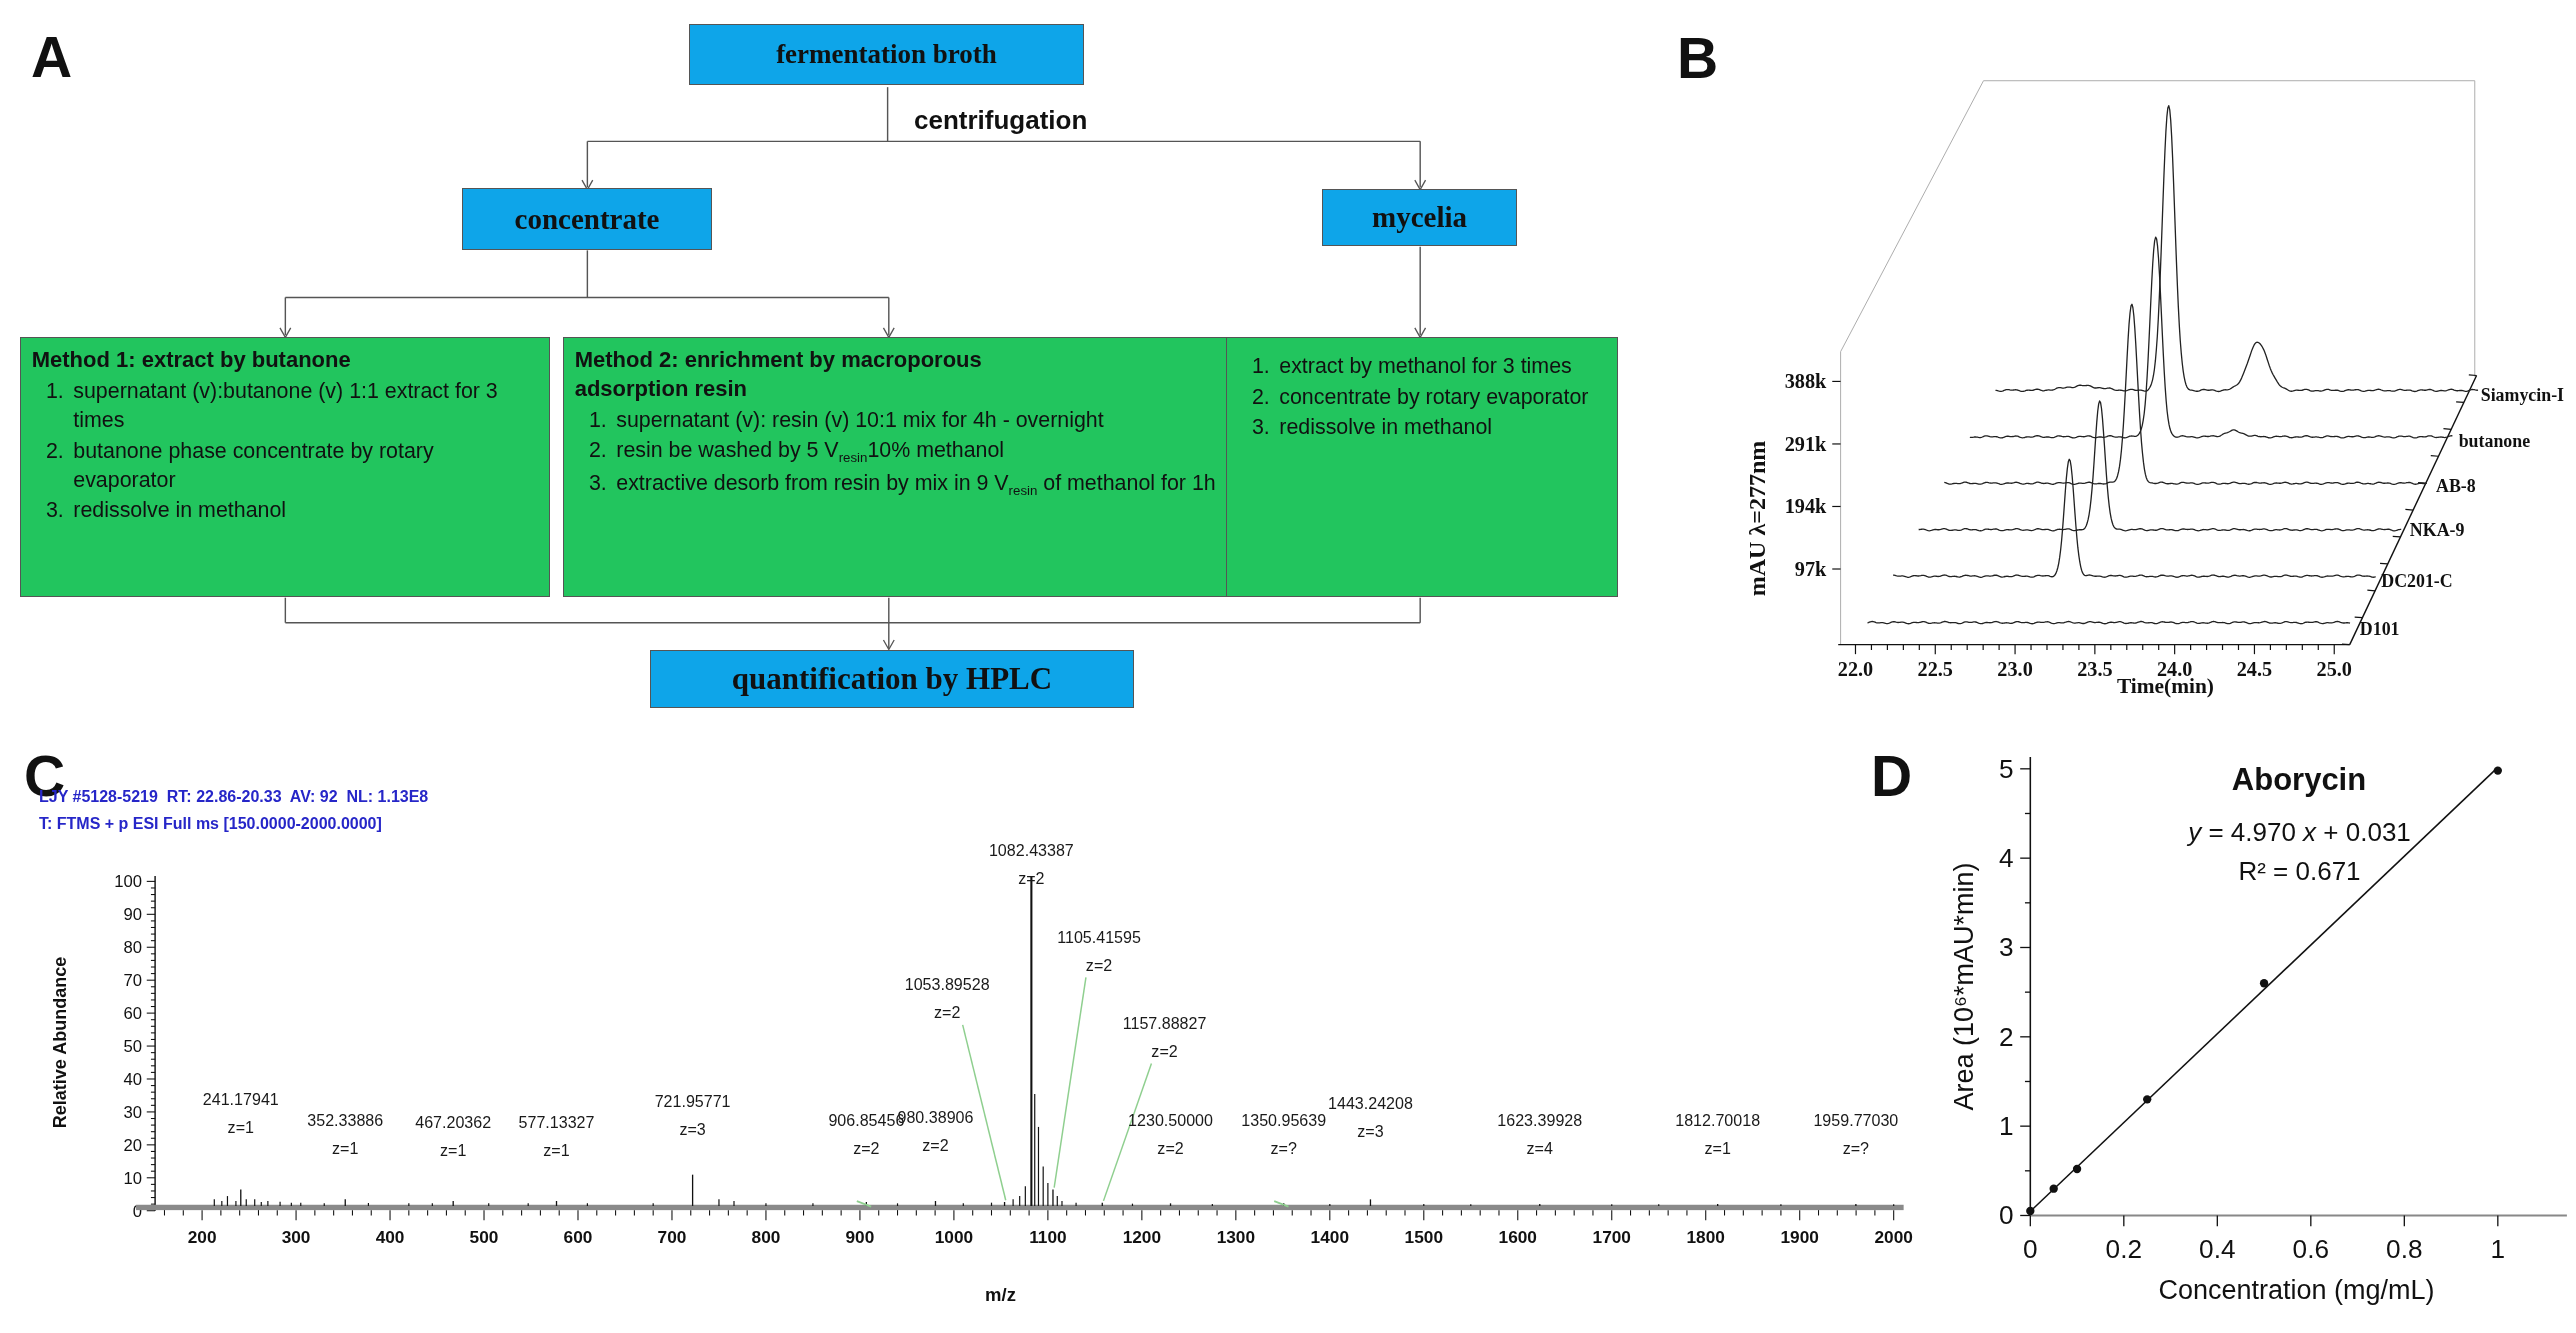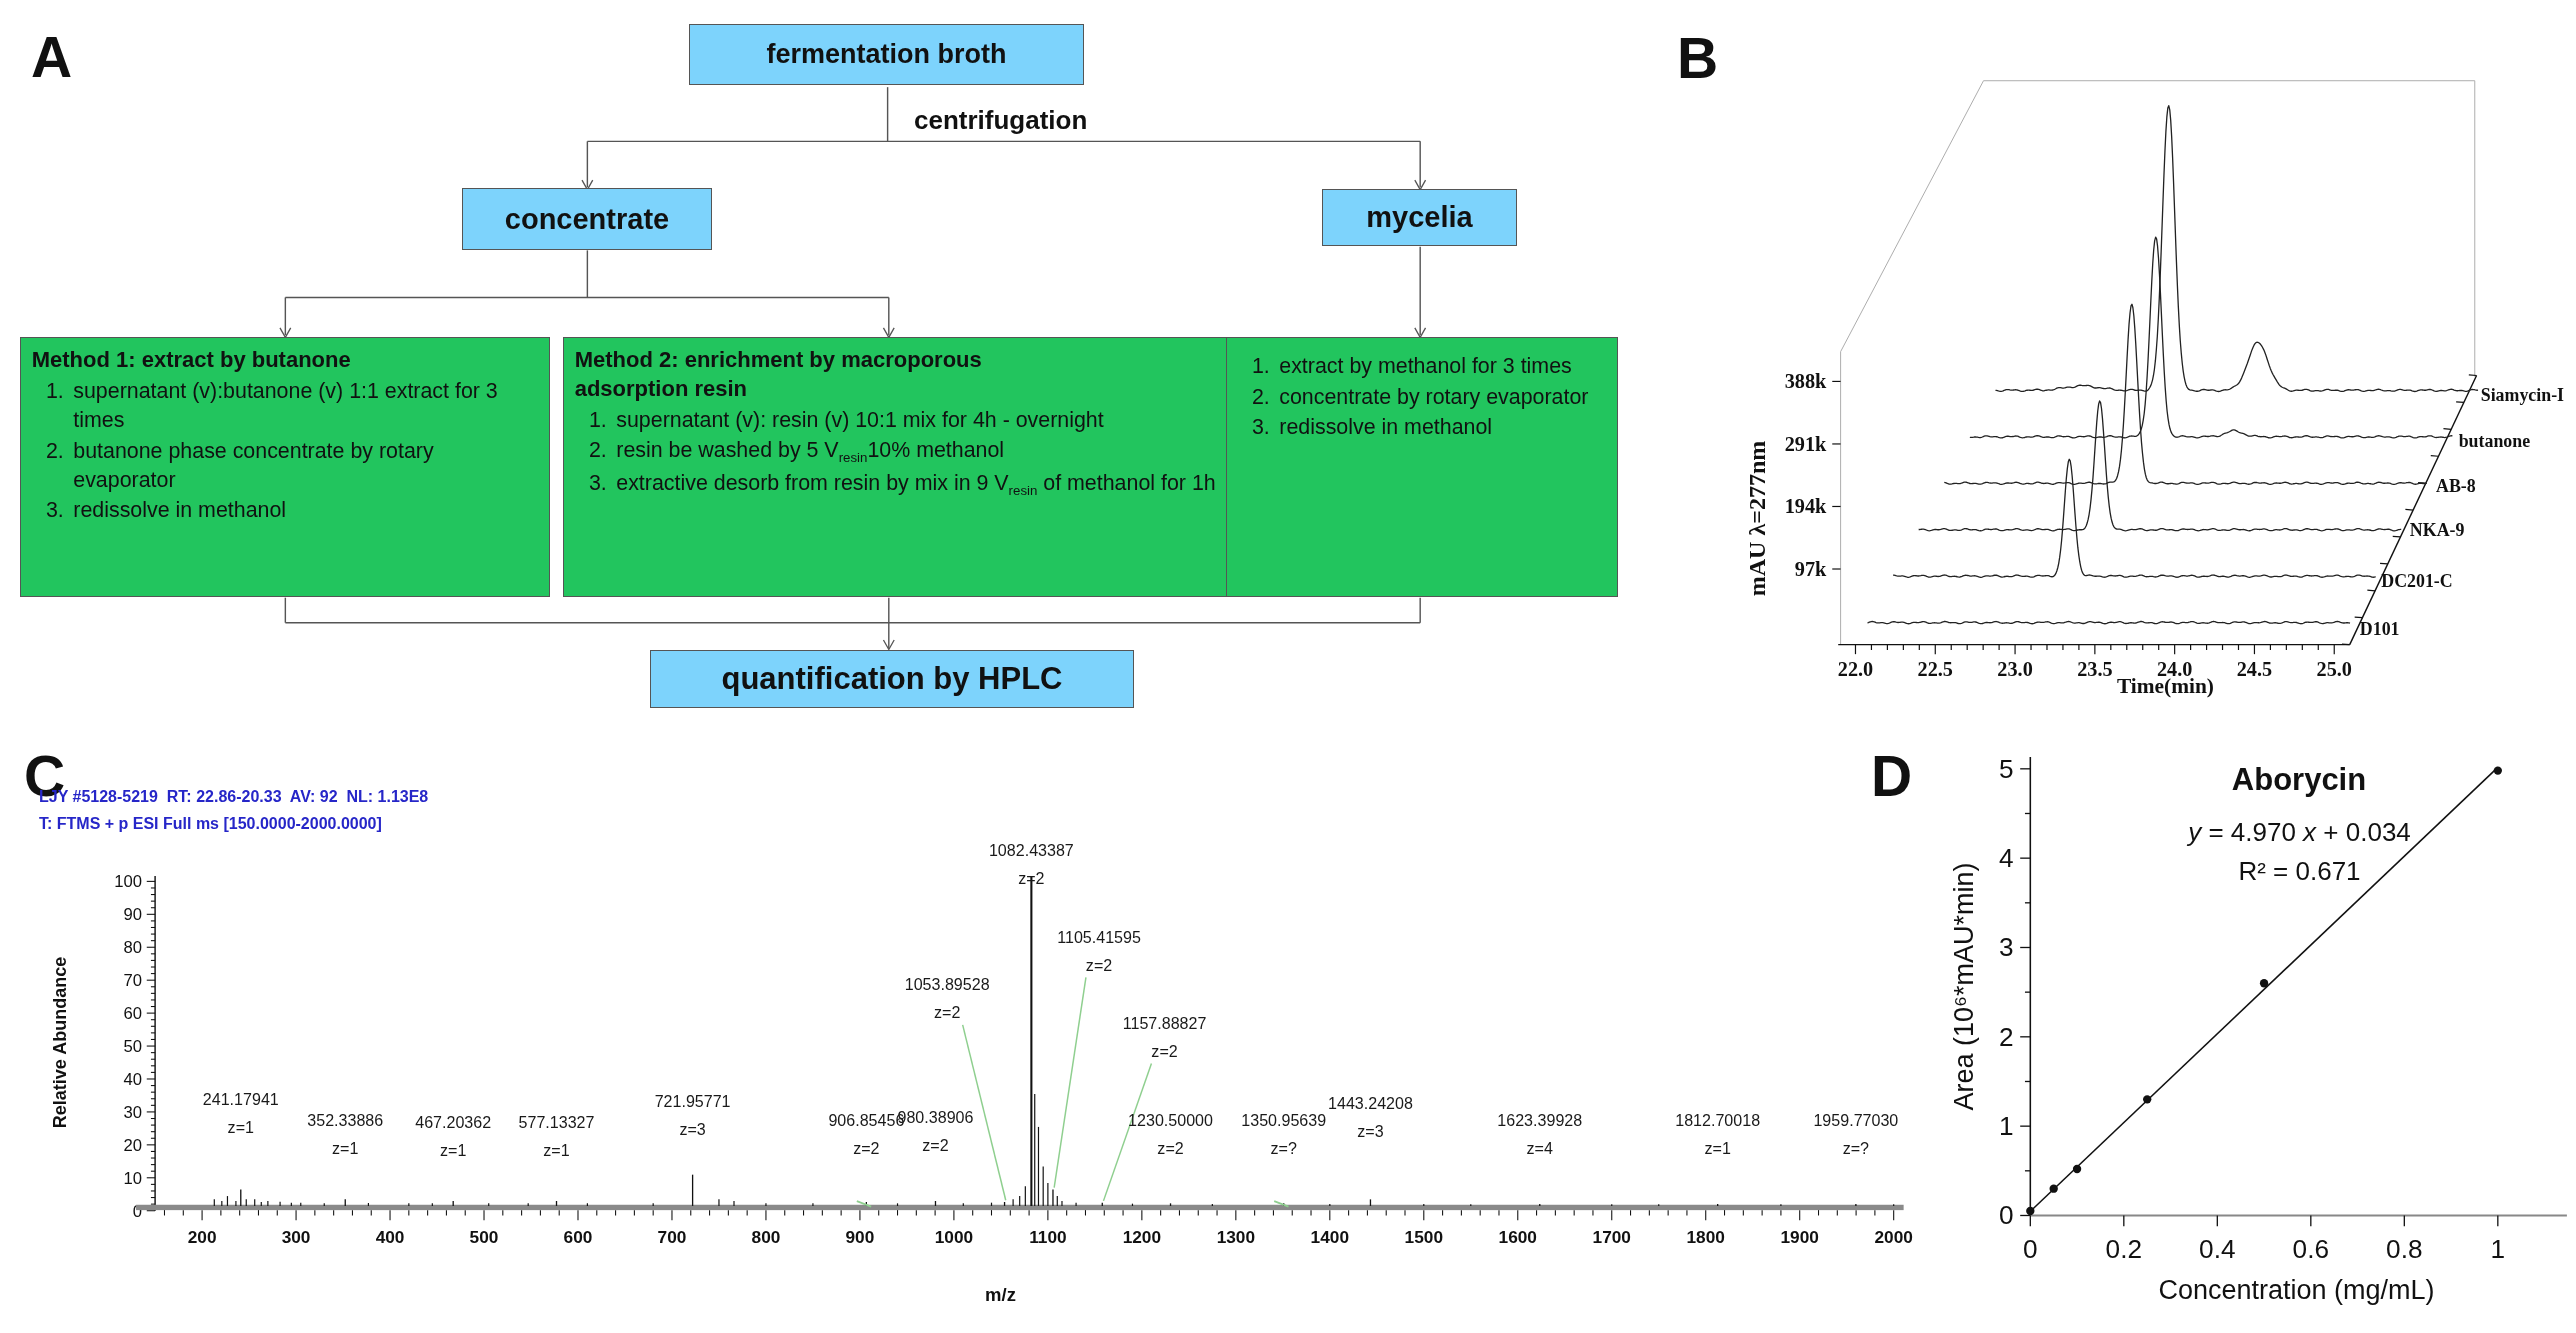--- a/index.html
+++ b/index.html
@@ -1,22 +1,22 @@
 <!DOCTYPE html>
 <html style="font-size:9.5px"><head>
 <meta charset="utf-8">
 <style>
   html,body{margin:0;padding:0;background:#ffffff;}
   body{width:2576px;height:1334px;position:relative;overflow:hidden;
        font-family:"Liberation Sans",sans-serif;color:#111;}
   .abs{position:absolute;}
   .panel-letter{font-size:57px;font-weight:bold;line-height:1;}
   
-  .fbox{position:absolute;background:#7dd3fc;border:1.8px solid #555;box-sizing:border-box;
-        display:flex;align-items:center;justify-content:center;text-align:center;}
+  .fbox{position:absolute;background:#0ea5e9;border:1.8px solid #555;box-sizing:border-box;
+        display:flex;align-items:center;justify-content:center;text-align:center;font-family:Liberation Serif, serif;}
   .node{font-weight:bold;}
   .mbox{position:absolute;background:#22c55e;border:1.8px solid #555;box-sizing:border-box;
         padding:8.3px 10.7px 4.8px 10.7px;overflow:hidden;}
   .mtitle{font-size:22px;font-weight:bold;line-height:1.3;}
   ol.msteps{margin:2.4px 0 0 0;padding-left:38px;font-size:21.4px;line-height:1.36;}
   ol.msteps li{margin:0 0 1.2px 0;padding-left:3.6px;}
   sub{font-size:0.62em;}
   .conn{position:absolute;left:0;top:0;}
   
   .mshead{font-size:16px;font-weight:bold;color:#2626c8;white-space:pre;line-height:1.2;}
@@ -456,21 +456,21 @@
     <text x="2883.7408840400003" y="687" font-size="27" text-anchor="middle" fill="#1a1a1a">z=1</text>
     <line x1="3115.8175334" y1="774" x2="3115.8175334" y2="770.682" stroke="#111" stroke-width="2.2"></line>
     <text x="3115.8175334" y="640" font-size="27" text-anchor="middle" fill="#1a1a1a">1959.77030</text>
     <text x="3115.8175334" y="687" font-size="27" text-anchor="middle" fill="#1a1a1a">z=?</text>
   </svg>
 <div class="abs" style="left:911px;top:1284px;width:179px;font-size:18.5px;font-weight:bold;text-align:center;">m/z</div>
 
 <div class="abs panel-letter" style="left:1871px;top:748px;">D</div>
 <div class="abs dtitle" style="left:2150px;top:762px;width:298px;">Aborycin</div>
 <div class="abs deq" style="left:2091px;top:817px;width:417px;">
-  <span class="it">y</span><span> = 4.970 </span><span class="it">x</span><span> + 0.034</span>
+  <span class="it">y</span><span> = 4.970 </span><span class="it">x</span><span> + 0.031</span>
 </div>
 <div class="abs deq" style="left:2091px;top:856px;width:417px;">R² = 0.671</div>
 <div class="abs vlabel" style="left:1732px;top:971px;width:465px;font-size:27px;">Area (10⁶*mAU*min)</div>
 <svg class="abs" id="svgD" style="left:1864px;top:745px;" width="712" height="589" viewBox="0 0 1195 989">
     <line x1="279" y1="20" x2="279" y2="790" stroke="#111" stroke-width="2.6"></line>
     <line x1="279" y1="790" x2="1180" y2="790" stroke="#888" stroke-width="3"></line>
     <line x1="262" y1="790" x2="279" y2="790" stroke="#111" stroke-width="2.2"></line>
     <text x="251" y="805" font-size="44" text-anchor="end" fill="#111">0</text>
     <line x1="270" y1="715" x2="279" y2="715" stroke="#111" stroke-width="2.2"></line>
     <line x1="262" y1="640" x2="279" y2="640" stroke="#111" stroke-width="2.2"></line>

